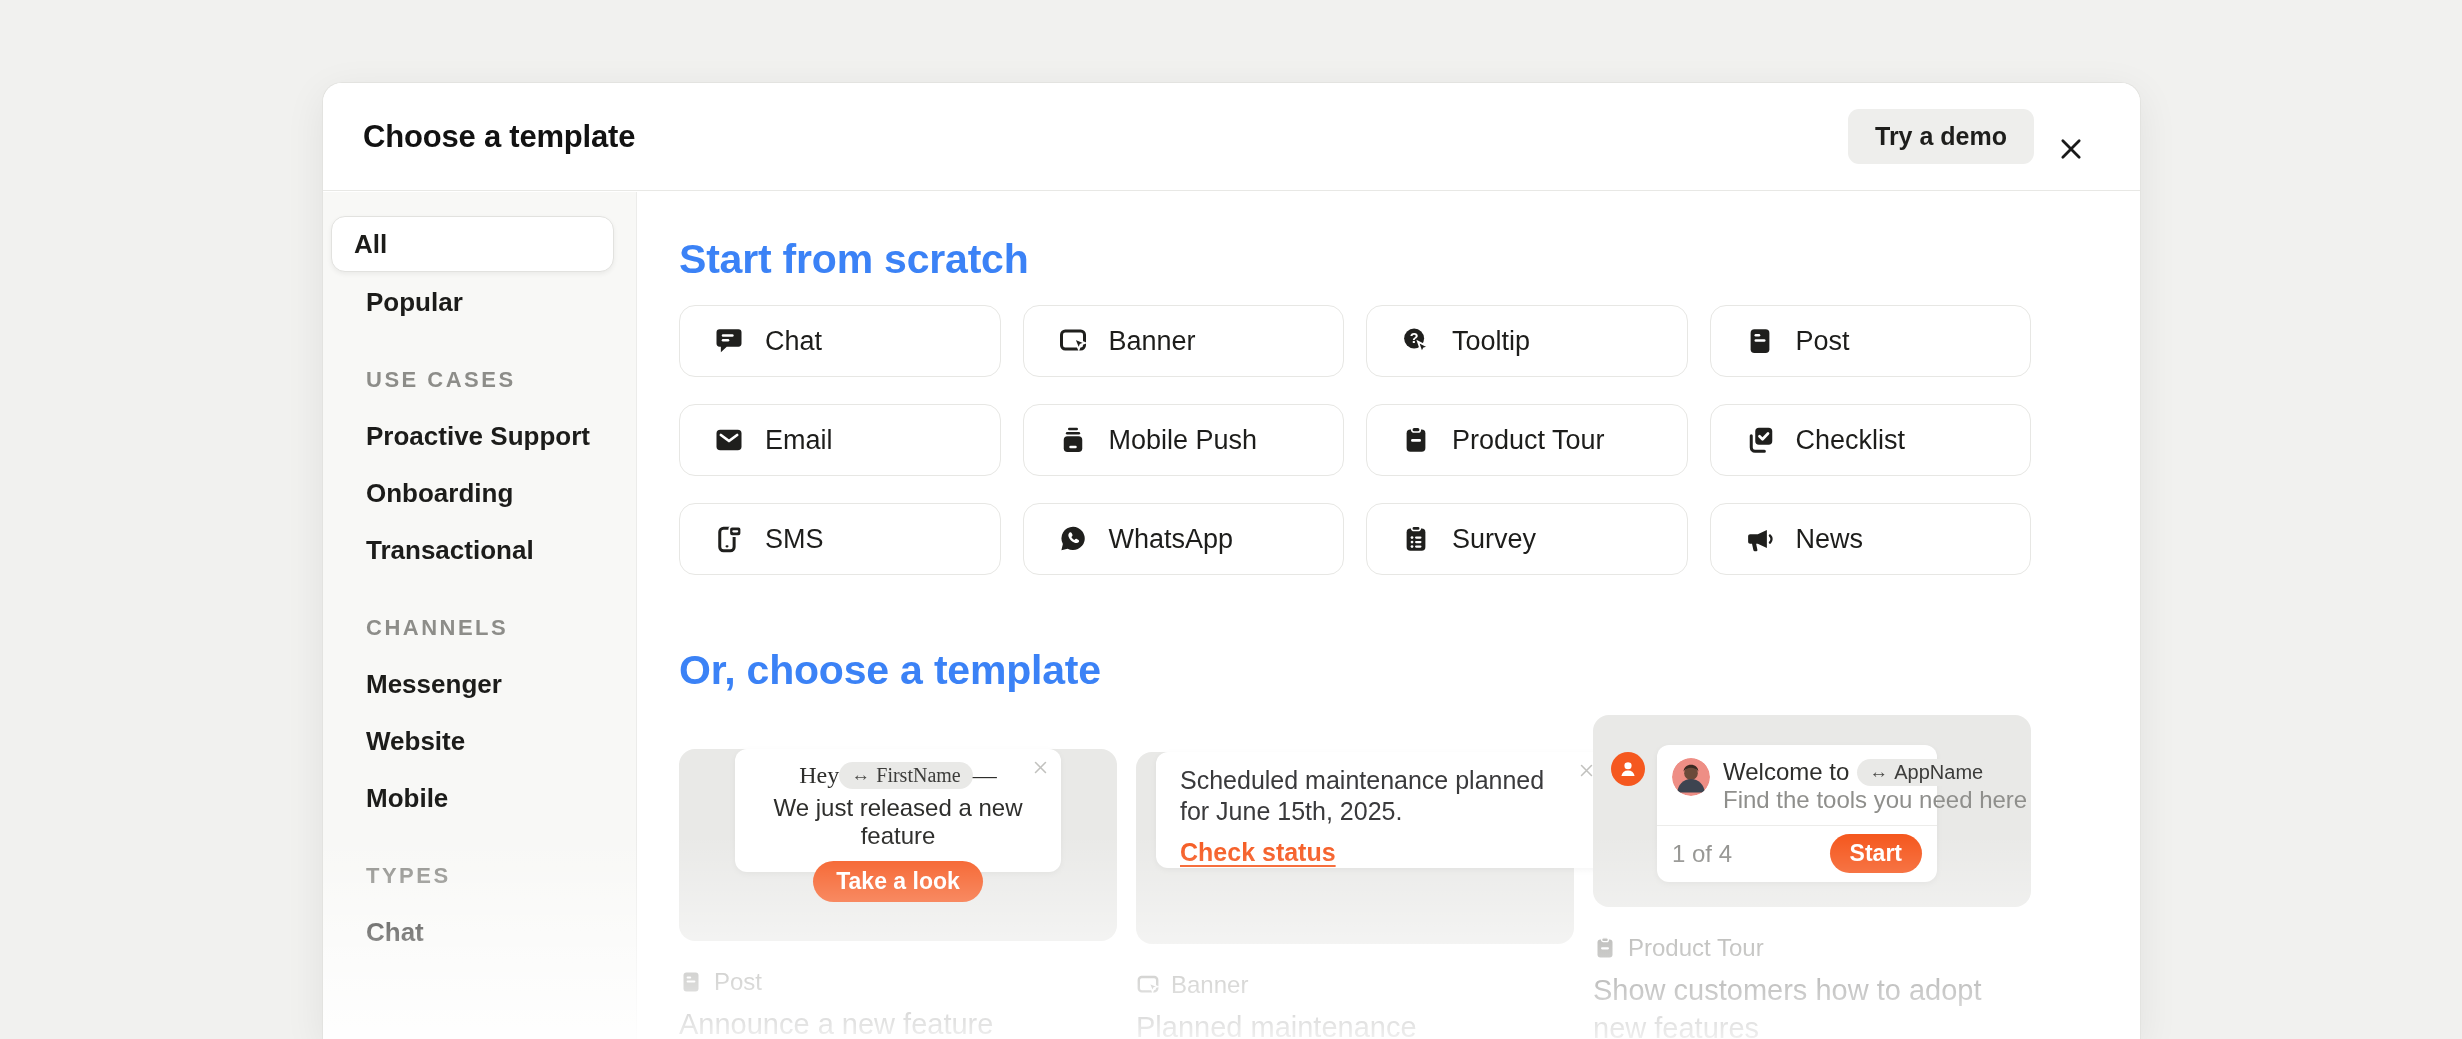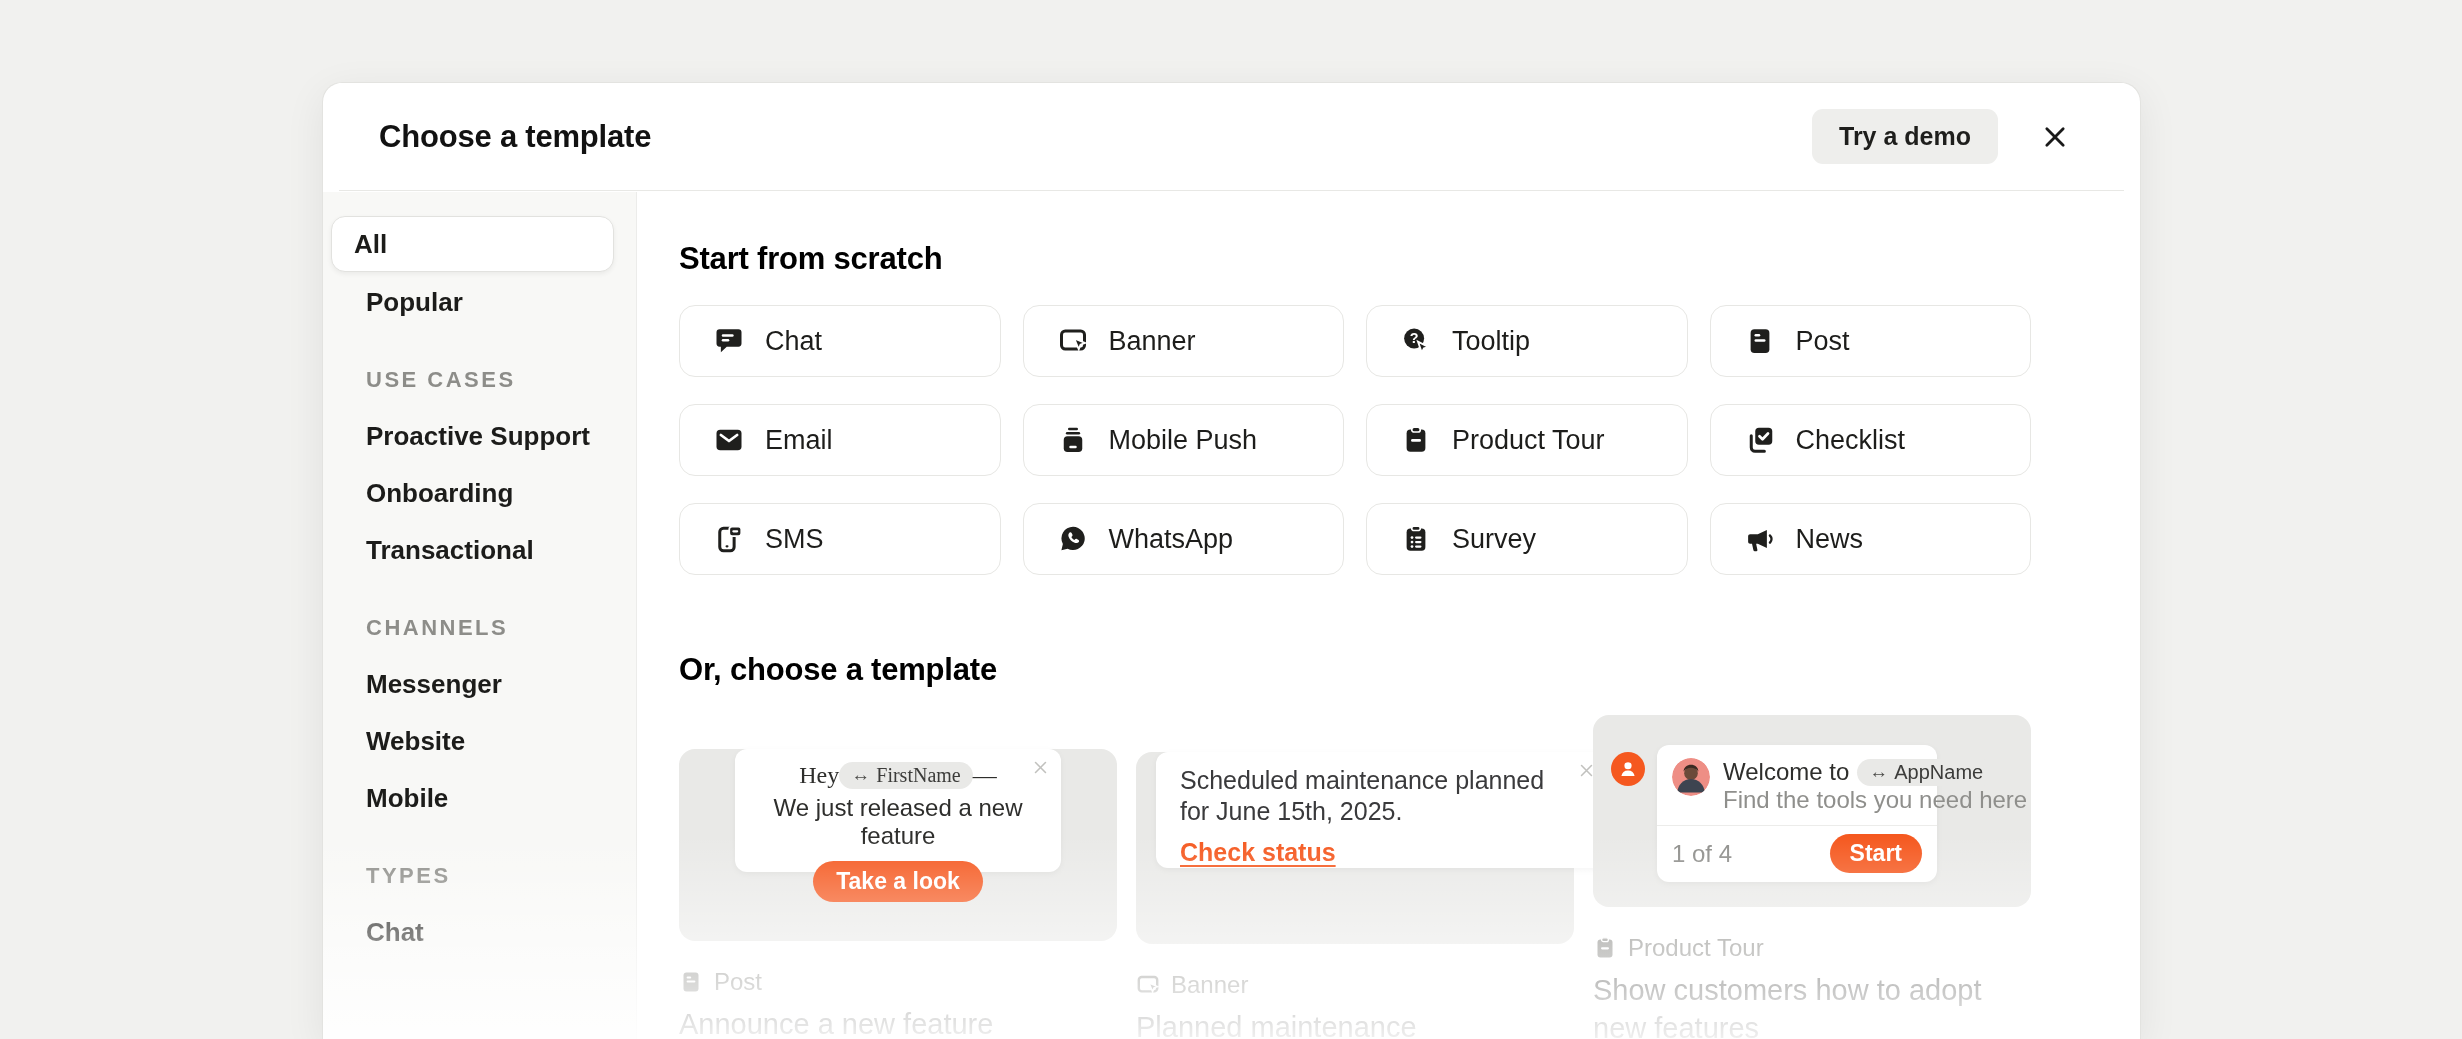--- a/index.html
+++ b/index.html
@@ -5,44 +5,44 @@
   html,body{margin:0;padding:0;}
   body{font-family:"Liberation Sans",sans-serif;}
   .canvas{position:relative;width:2462px;height:1039px;overflow:hidden;background:#f1f1ef;}
 
   
   .modal{position:absolute;left:322px;top:82px;width:1817px;height:957px;background:#fff;
          border:1px solid #e3e3e0;border-bottom:none;border-radius:20px 20px 0 0;
          box-shadow:0 10px 40px rgba(0,0,0,.07);overflow:hidden;}
 
   
-  .modal-header{position:absolute;left:0;top:0;right:16px;height:108px;display:flex;align-items:center;
-                padding:0 54px 0 40px;box-sizing:border-box;border-bottom:1px solid #e8e8e5;background:#fff;z-index:6;margin-left:16px;}
+  .modal-header{position:absolute;left:0;top:0;right:0;height:108px;display:flex;align-items:center;
+                padding:0 54px 0 40px;box-sizing:border-box;border-bottom:1px solid #e8e8e5;background:#fff;z-index:6;}
   .modal-title{font-size:31px;font-weight:700;color:#121212;letter-spacing:-.2px;}
-  .header-right{margin-left:auto;display:flex;align-items:center;gap:42px;}
+  .header-right{margin-left:auto;display:flex;align-items:flex-end;gap:22px;}
   .demo-btn{background:#eeeeec;border:none;border-radius:11px;padding:13px 27px;font-size:25px;font-weight:600;
             color:#1e1e1c;font-family:inherit;cursor:pointer;}
   .close-btn{width:30px;height:30px;display:flex;align-items:center;justify-content:center;cursor:pointer;}
 
   
   .modal-body{position:absolute;left:0;top:109px;right:0;bottom:0;display:flex;}
 
   
   .sidebar{width:314px;box-sizing:border-box;background:#f8f8f6;border-right:1px solid #ececea;
            padding-top:24px;flex:none;}
   .side-item{height:57px;display:flex;align-items:center;padding-left:43px;font-size:26px;font-weight:600;
              color:#1c1c1a;cursor:pointer;}
   .side-item.selected{height:54px;margin:0 22px 2px 8px;padding-left:22px;background:#fff;
              border:1px solid #e2e2df;border-radius:14px;box-shadow:0 2px 5px rgba(0,0,0,.06);}
   .side-header{height:57px;margin-top:20px;display:flex;align-items:center;padding-left:43px;
              font-size:22px;font-weight:600;color:#8d8d89;letter-spacing:2.5px;}
 
   
   .main{flex:1;background:#fff;padding:50px 0 0 42px;box-sizing:border-box;position:relative;}
-  .section-heading{margin:0;font-size:31px;line-height:34px;font-weight:700;color:#000000;letter-spacing:-.2px;}
+  .section-heading{margin:0;font-size:41px;line-height:34px;font-weight:700;color:#3b82f6;letter-spacing:-.2px;}
   .scratch-grid{margin-top:29px;width:1352px;display:grid;grid-template-columns:repeat(4,1fr);gap:27px 22px;}
   .grid-btn{height:72px;box-sizing:border-box;background:#fff;border:1px solid #e7e7e4;border-radius:16px;
             display:flex;align-items:center;padding-left:34px;gap:21px;cursor:pointer;}
   .gicon{width:30px;height:30px;display:flex;align-items:center;justify-content:center;flex:none;}
   .gicon svg{width:30px;height:30px;display:block;}
   .glabel{font-size:27px;font-weight:500;color:#1d1d1b;}
 
   .templates-heading{margin-top:78px;}
   .cards-row{margin-top:28px;display:flex;gap:19px;}
   .tpl-card{width:438px;flex:none;cursor:pointer;}

